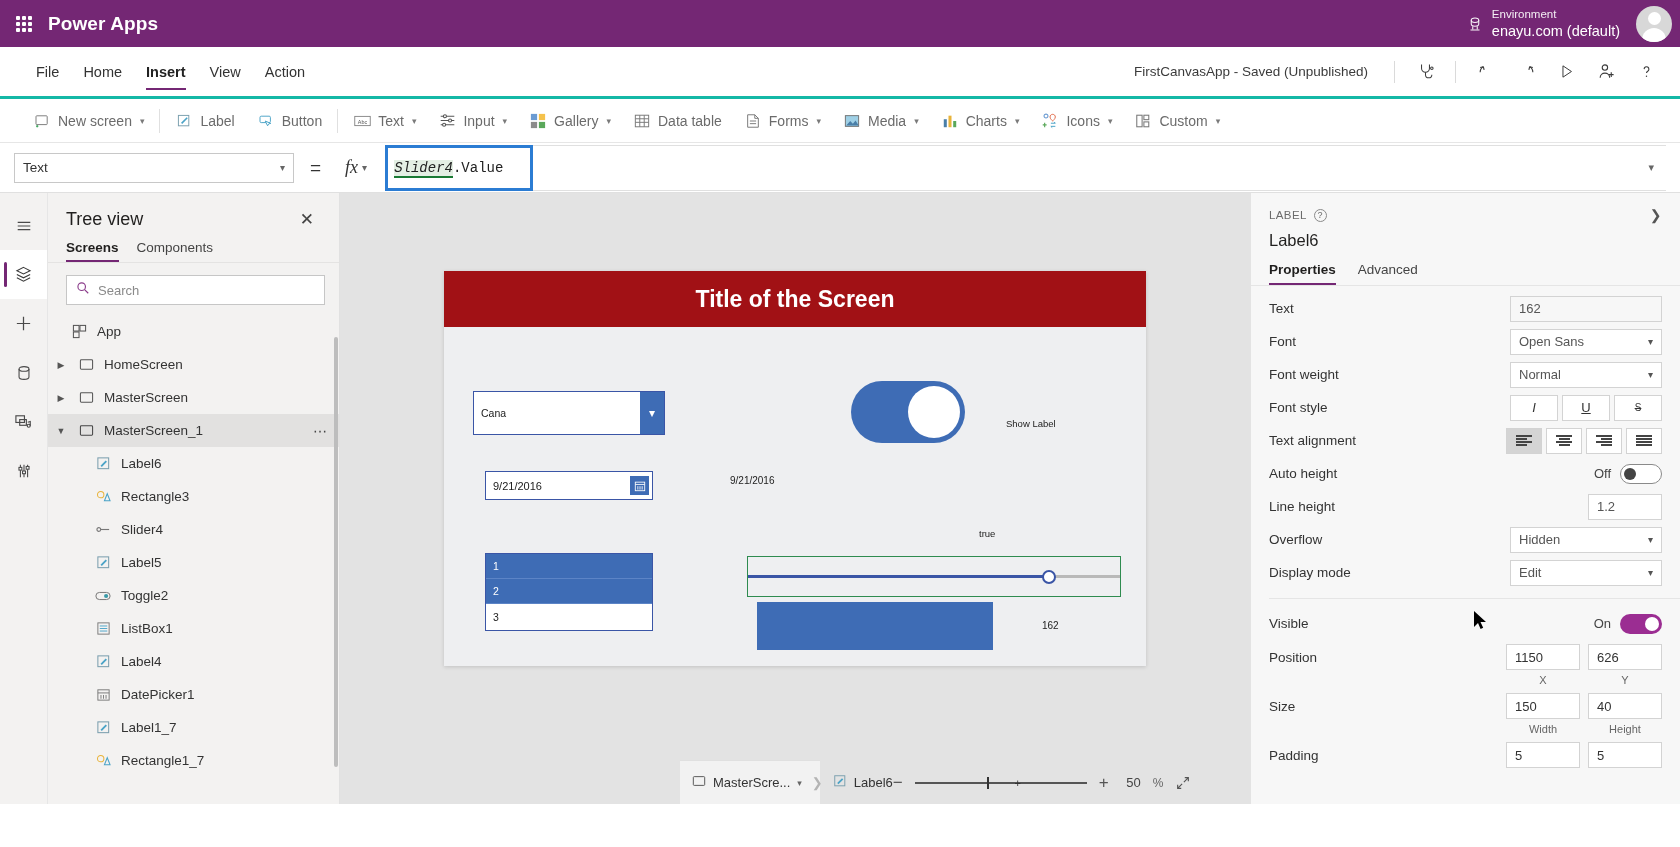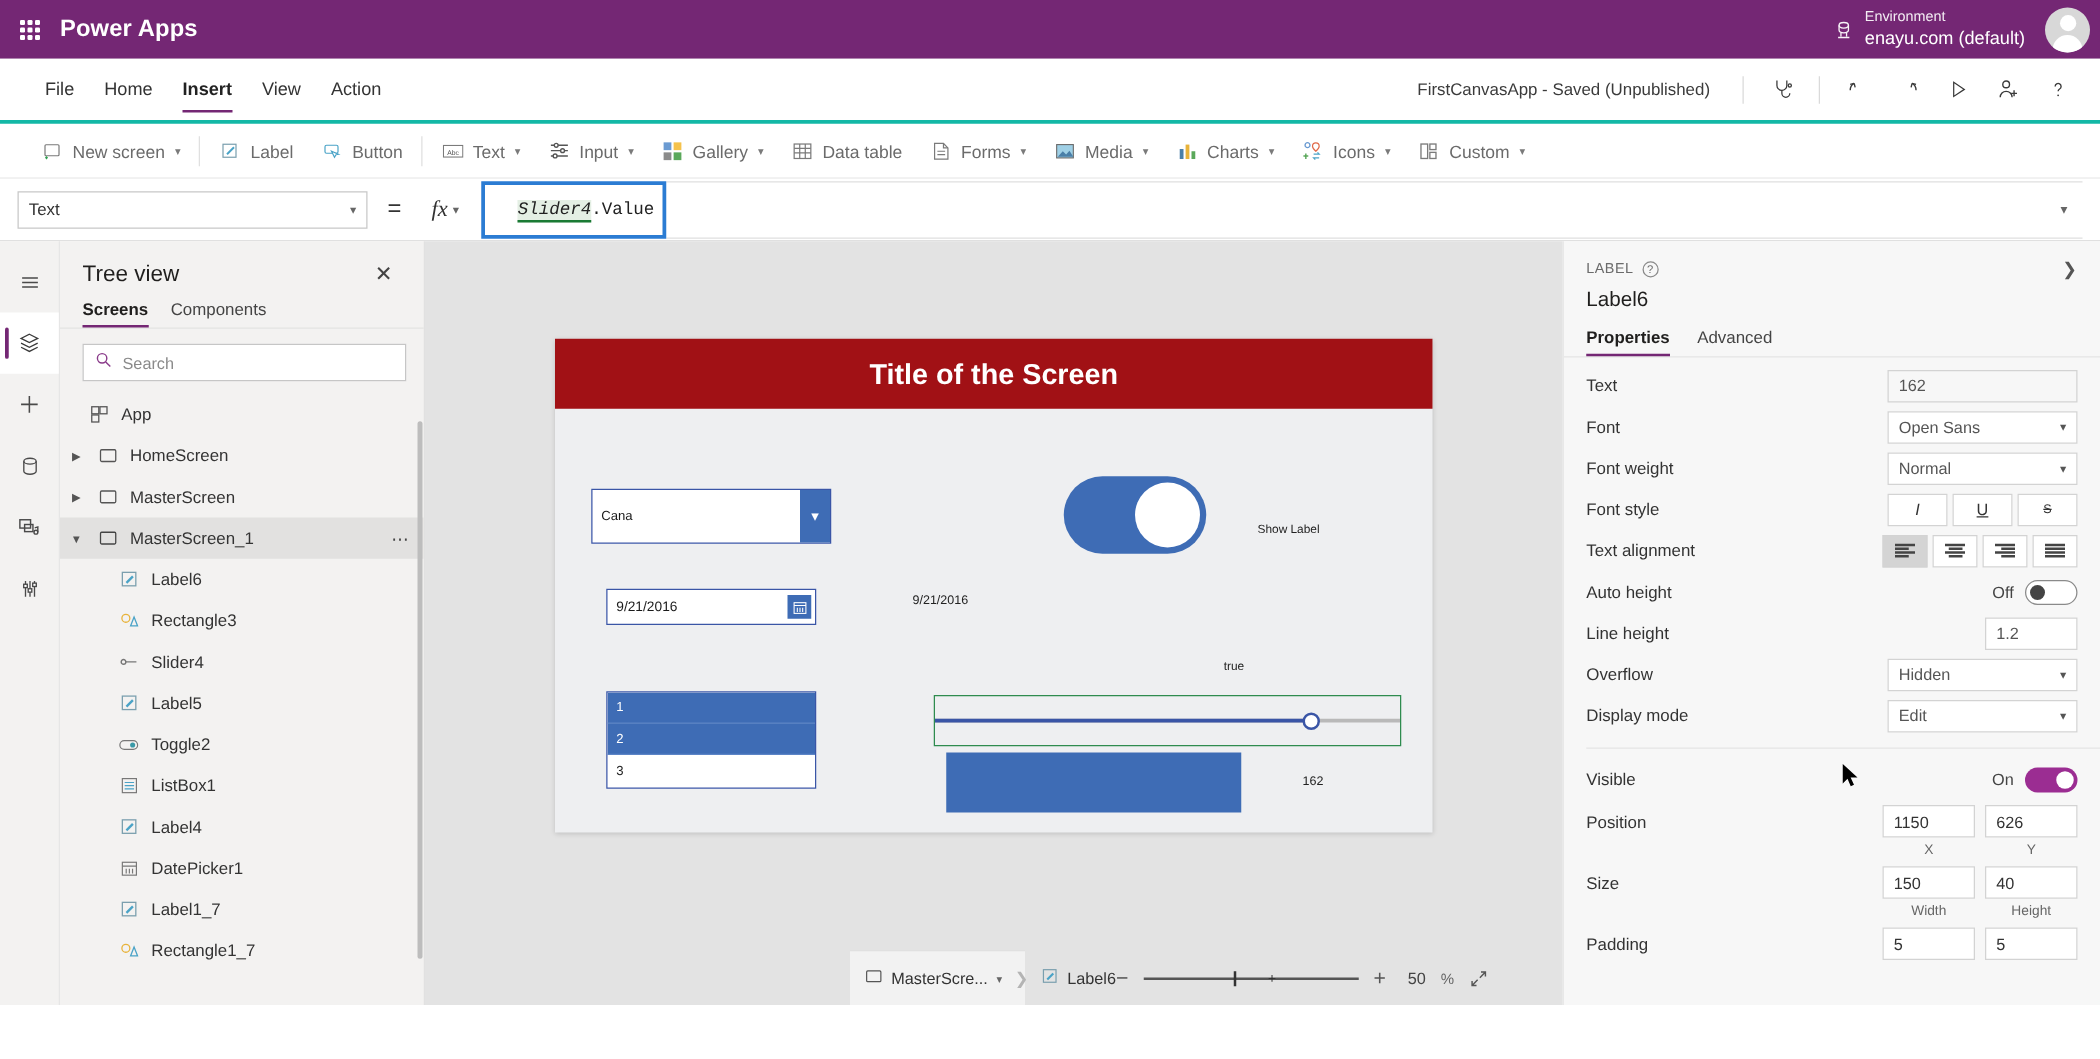--- a/index.html
+++ b/index.html
@@ -86,21 +86,21 @@
     display: flex; align-items: center; gap: 4px; padding: 0 8px; cursor: pointer;
     font-family: "Liberation Serif", serif; font-style: italic; font-size: 18px; color: #333;
   }
   .fx .cv { font-size: 10px; color: #666; font-style: normal; font-family: "Liberation Sans", sans-serif; }
   .formula-box {
     flex: 1; height: 46px; position: relative; display: flex; align-items: center;
   }
   .formula-highlight {
     position: absolute; left: 0; top: 0; width: 148px; height: 46px;
     border: 3px solid #2b7cd3; background: #fff;
-    display: flex; align-items: center; padding-left: 26px;
+    display: flex; align-items: center; padding-left: 6px;
   }
   .formula-text { font-family: "Liberation Mono", monospace; font-size: 14px; color: #222; white-space: pre; }
   .formula-token {
     font-style: italic; background: #e4efe4; border-bottom: 2px solid #1a7a34; color: #222;
   }
   .formula-rest { flex: 1; height: 46px; border-top: 1px solid #e0e0e0; border-bottom: 1px solid #e0e0e0;
     margin-left: 148px; display: flex; align-items: center; justify-content: flex-end; padding-right: 12px; }
   .formula-rest .cv { font-size: 11px; color: #666; }
 
   

